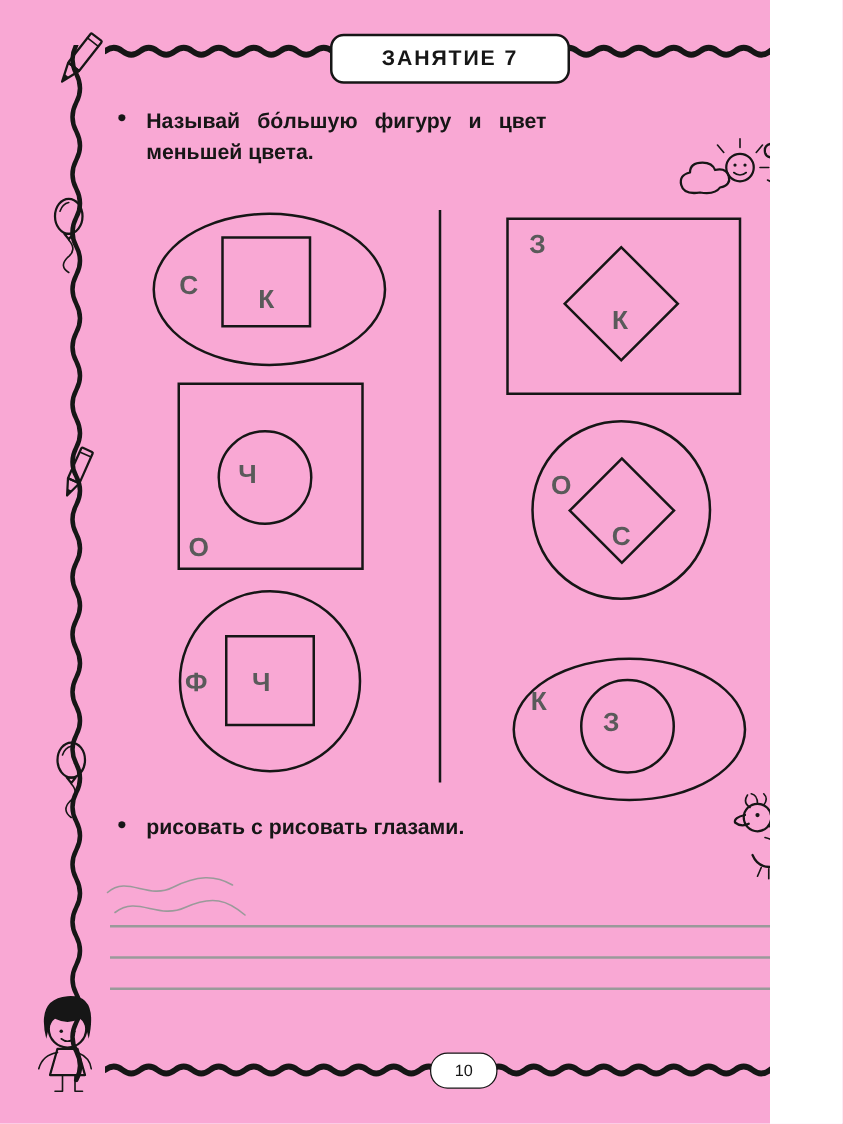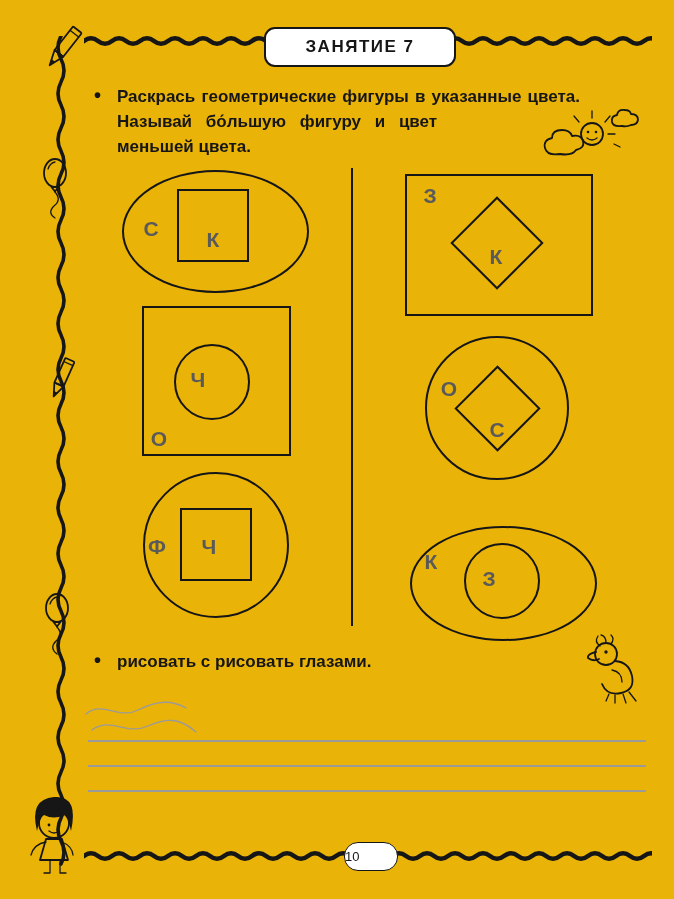--- a/index.html
+++ b/index.html
@@ -1,28 +1,28 @@
 <!DOCTYPE html>
 <html><head>
 <meta charset="utf-8">
 <style>
   html,body{margin:0;padding:0;background:#fff;}
-  .page{position:relative;width:674px;height:899px;background:#eab308;overflow:hidden;
+  .page{position:relative;width:616px;height:899px;background:#f9a8d4;overflow:hidden;
         font-family:"Liberation Sans","DejaVu Sans",sans-serif;color:#161616;}
   .abs{position:absolute;}
   svg.wave path{fill:none;stroke:#161616;stroke-linecap:round;}
   .doodle path,.doodle circle,.doodle ellipse,.doodle rect{fill:none;stroke:#161616;stroke-width:1.8;stroke-linecap:round;stroke-linejoin:round;}
   .doodle .fill{fill:#161616;stroke:none;}
   .doodle .thin{stroke-width:1.3;}
   .doodle .gray{stroke:#9a9a9a;}
   .title-badge{position:absolute;left:264px;top:27px;width:188px;height:36px;background:#fff;
     border:2.4px solid #161616;border-radius:11px;display:flex;align-items:center;justify-content:center;
     font-weight:bold;font-size:17px;letter-spacing:1.5px;}
   .page-badge{position:absolute;left:344px;top:842px;width:52px;height:27px;background:#fff;
-    border:1.6px solid #161616;border-radius:14px;display:flex;align-items:center;font-size:13px;}
+    border:1.6px solid #161616;border-radius:14px;display:flex;align-items:center;justify-content:center;font-size:13px;}
   .task-text{font-weight:700;font-size:17px;line-height:25px;}
   .justify{text-align:justify;text-align-last:justify;}
   .spread{word-spacing:9px;}
   .bullet{position:absolute;font-size:20px;font-weight:700;}
   .shape{position:absolute;border:2.4px solid #161616;box-sizing:border-box;}
   .round{border-radius:50%;}
   .inner{border-width:2.1px;}
   .diamond{transform:rotate(45deg);}
   .letter{position:absolute;transform:translate(-50%,-50%);font-weight:bold;font-size:21px;color:#5a5a5a;}
   .rule-line{position:absolute;left:88px;width:558px;height:2px;background:#9a9a9a;}
@@ -106,21 +106,20 @@
     <circle class="fill" cx="37" cy="42" r="1.4"></circle>
     <circle class="fill" cx="47" cy="42" r="1.4"></circle>
     <path class="thin" d="M37 48 q5 4 10 0"></path>
     <path d="M34 56 h16 l6 21 h-28 z"></path>
     <path class="thin" d="M34 59 q-12 2 -15 13 M50 59 q10 4 11 13"></path>
     <path class="thin" d="M38 77 v13 M48 77 v13 M38 90 h-6 M48 90 h6"></path>
   </svg>
 
   <span class="bullet" style="left:94px;top:84px;">•</span>
   <div class="abs task-text" style="left:117px;top:84px;width:463px;">
-    <div class="justify">Раскрась геометрические фигуры в указанные цвета.</div>
     <div class="spread">Называй бо́льшую фигуру и цвет</div>
     <div>меньшей цвета.</div>
   </div>
 
   <div class="divider"></div>
 
   <div class="abs" style="left:122px;top:170px;width:187px;height:123px;">
     <div class="shape round" style="left:0;top:0;right:0;bottom:0;"></div>
     <span class="letter" style="left:29px;top:59px;">С</span>
     <div class="shape inner" style="left:55px;top:19px;width:72px;height:73px;"></div>

